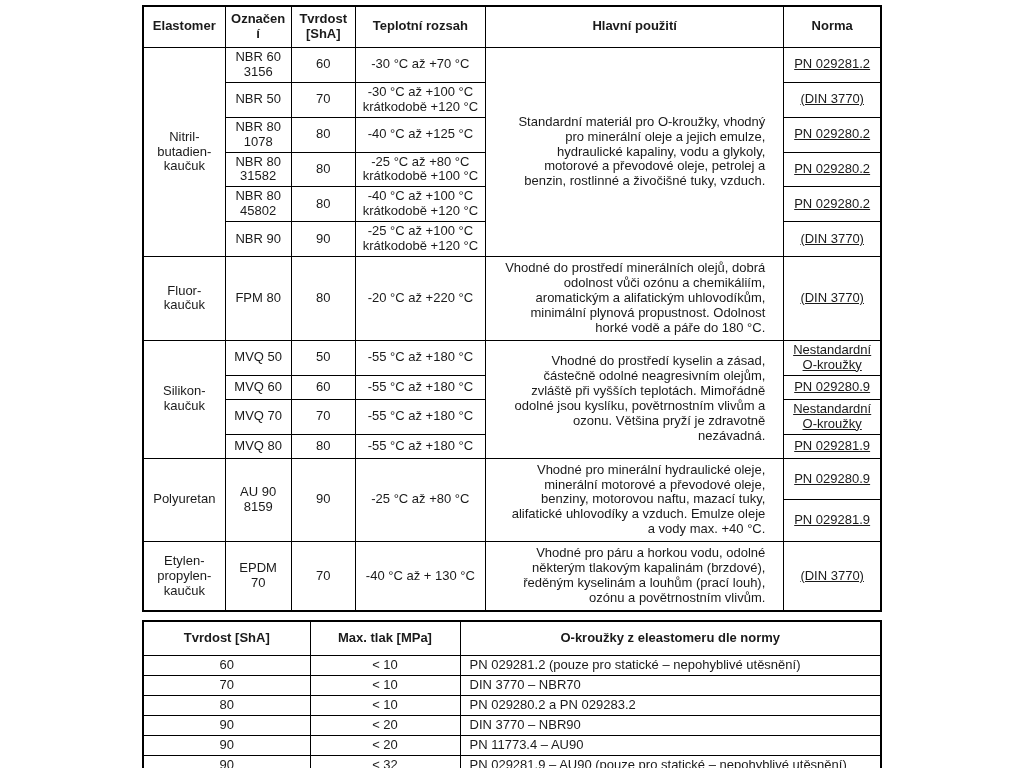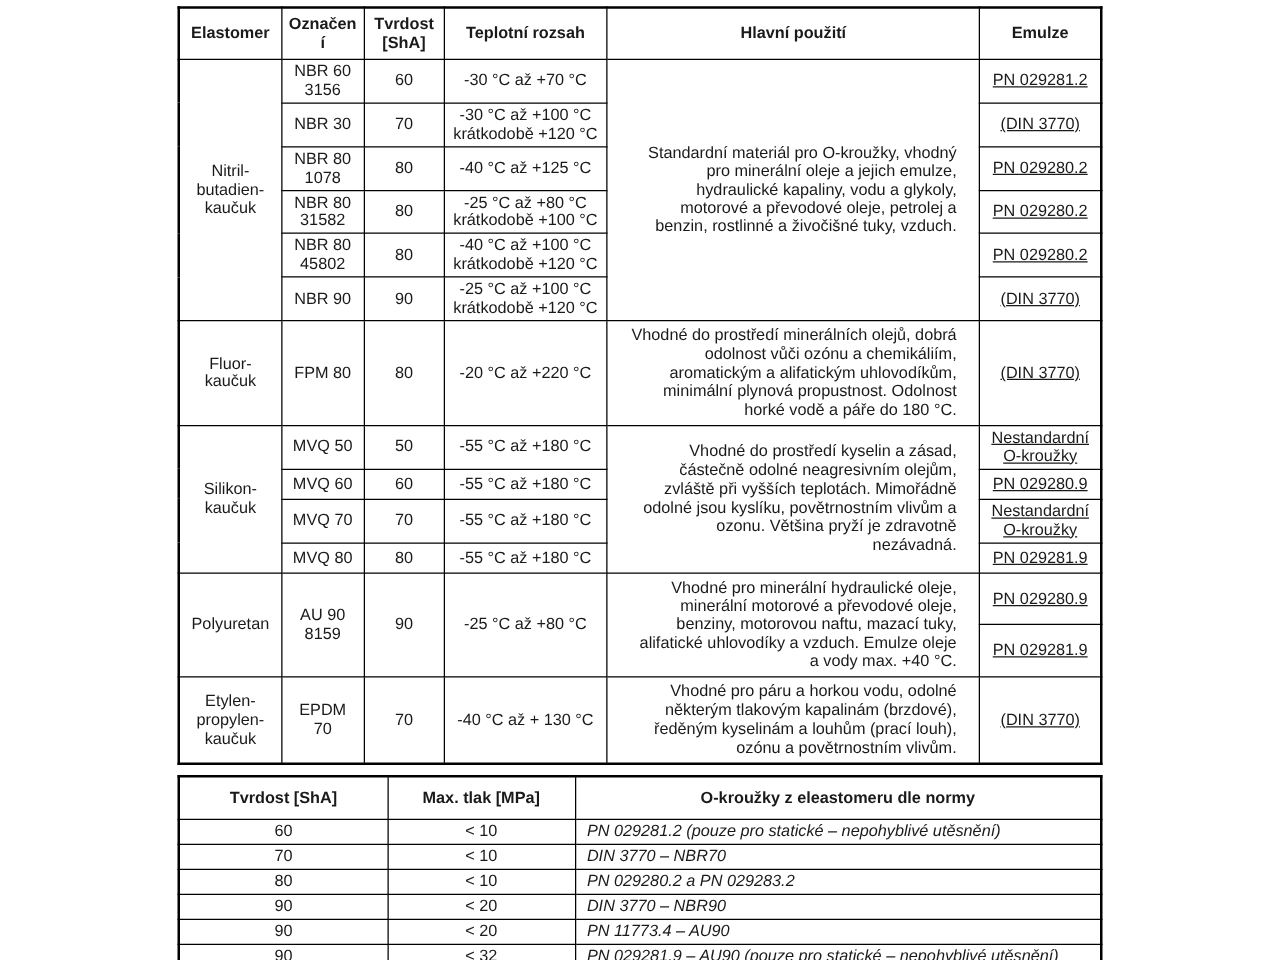--- a/index.html
+++ b/index.html
@@ -50,21 +50,20 @@
   .t2 th { padding: 9px 6px; }
   .pre { white-space: pre-line; text-align: center; }
   .pouziti {
     text-align: right;
     padding: 4px 18px;
   }
   .norma-col { padding-left: 3px; padding-right: 3px; text-decoration: underline; }
   .t2 .norma-desc {
     text-align: left;
     padding-left: 9px;
-    font-style: italic;
   }
 </style>
 </head>
 <body>
 
 <div class="page">
   <div class="tables-wrap">
 
     <table class="t1">
       <colgroup>
@@ -76,38 +75,38 @@
           <col style="width:97px">
       </colgroup>
       <thead>
         <tr>
           <th>Elastomer</th>
           <th>Označení</th>
           <th class="pre">Tvrdost
 [ShA]</th>
           <th>Teplotní rozsah</th>
           <th>Hlavní použití</th>
-          <th>Emulze</th>
+          <th>Norma</th>
         </tr>
       </thead>
       <tbody>
 
         <tr>
           <td class="pre" rowspan="6">Nitril-
 butadien-
 kaučuk</td>
           <td class="pre">NBR 60
 3156</td>
           <td>60</td>
           <td class="pre">-30 °C až +70 °C</td>
           <td class="pouziti" rowspan="6">Standardní materiál pro O-kroužky, vhodný pro minerální oleje a jejich emulze, hydraulické kapaliny, vodu a glykoly, motorové a převodové oleje, petrolej a benzin, rostlinné a živočišné tuky, vzduch.</td>
           <td class="pre norma-col">PN 029281.2</td>
         </tr>
         <tr>
-          <td class="pre">NBR 30</td>
+          <td class="pre">NBR 50</td>
           <td>70</td>
           <td class="pre">-30 °C až +100 °C
 krátkodobě +120 °C</td>
           <td class="pre norma-col">(DIN 3770)</td>
         </tr>
         <tr>
           <td class="pre">NBR 80
 1078</td>
           <td>80</td>
           <td class="pre">-40 °C až +125 °C</td>

